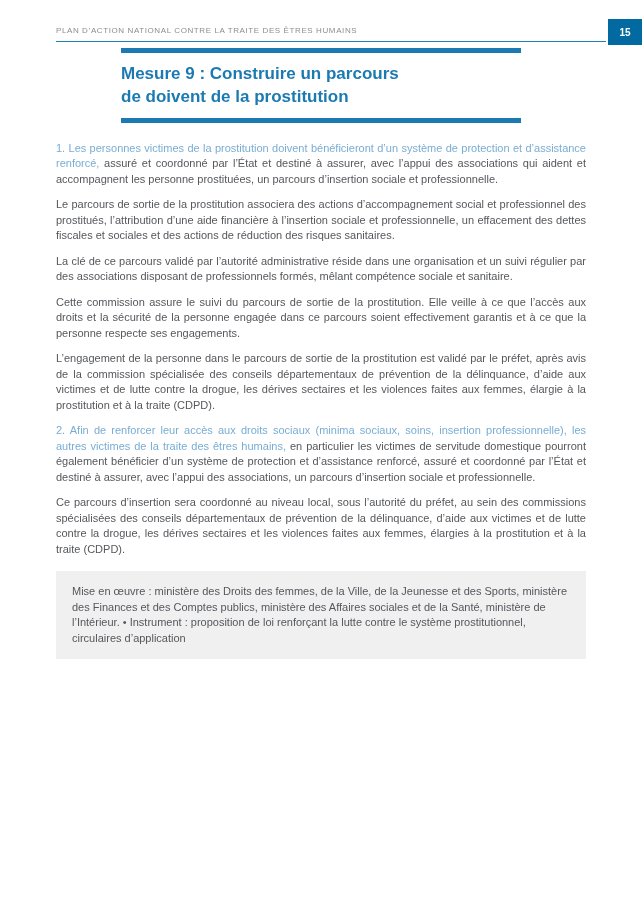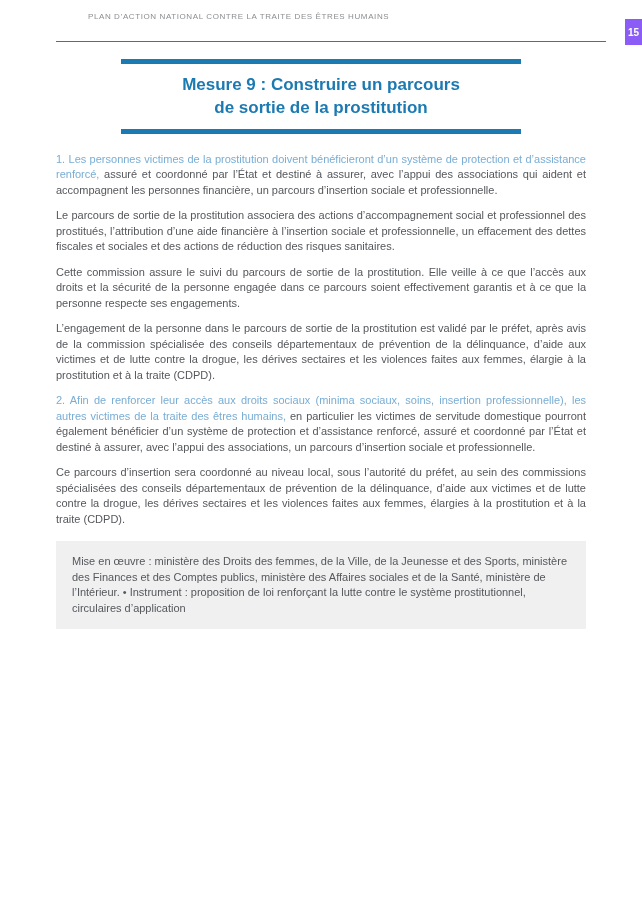--- a/index.html
+++ b/index.html
@@ -9,54 +9,53 @@
     position:relative;
     width:642px;
     height:897px;
     background:#ffffff;
     margin:0 auto;
     overflow:hidden;
   }
   .header-title {
     position:absolute;
     left:56px;
-    top:12px;
+    top:26px;
     font-size:8px;
     letter-spacing:0.6px;
     color:#8b8d90;
     text-transform:uppercase;
-    margin-left:32px;
   }
   .header-rule {
     position:absolute;
     left:56px;
     top:41px;
     width:550px;
     height:1px;
     background:#1c80b2;
   }
   .page-num {
     position:absolute;
     right:0;
     top:19px;
-    width:17px;
+    width:34px;
     height:26px;
-    background:#8b5cf6;
+    background:#0369a1;
     color:#ffffff;
     font-size:10px;
     font-weight:bold;
     display:flex;
     align-items:center;
     justify-content:center;
   }
   .title-block {
     width:400px;
-    margin:0 auto;
-    padding-top:59px;
-    text-align:center;
+    margin:8px auto;
+    padding-top:40px;
+    text-align:left;
   }
   .bar {
     height:5px;
     background:#1c7ab2;
   }
   .measure-title {
     color:#1c7ab2;
     font-size:17px;
     font-weight:bold;
     line-height:1.35;
@@ -89,31 +88,34 @@
 <div class="page">
 
   <div class="header-title">PLAN D’ACTION NATIONAL CONTRE LA TRAITE DES ÊTRES HUMAINS</div>
   <div class="header-rule"></div>
   <div class="page-num">15</div>
 
   <div class="title-block">
     <div class="bar"></div>
     <div class="measure-title">
       <div>Mesure 9 : Construire un parcours</div>
-      <div>de sortie de la prostitution</div>
+      <div>de doivent de la prostitution</div>
     </div>
     <div class="bar"></div>
   </div>
 
   <div class="content">
     <div class="para">
-      <span class="lead">1. Les personnes victimes de la prostitution doivent bénéficieront d’un système de protection et d’assistance renforcé,</span><span> assuré et coordonné par l’État et destiné à assurer, avec l’appui des associations qui aident et accompagnent les personnes financière, un parcours d’insertion sociale et professionnelle.</span>
+      <span class="lead">1. Les personnes victimes de la prostitution doivent bénéficieront d’un système de protection et d’assistance renforcé,</span><span> assuré et coordonné par l’État et destiné à assurer, avec l’appui des associations qui aident et accompagnent les personne prostituées, un parcours d’insertion sociale et professionnelle.</span>
     </div>
     <div class="para">
       <span>Le parcours de sortie de la prostitution associera des actions d’accompagnement social et professionnel des prostitués, l’attribution d’une aide financière à l’insertion sociale et professionnelle, un effacement des dettes fiscales et sociales et des actions de réduction des risques sanitaires.</span>
+    </div>
+    <div class="para">
+      <span>La clé de ce parcours validé par l’autorité administrative réside dans une organisation et un suivi régulier par des associations disposant de professionnels formés, mêlant compétence sociale et sanitaire.</span>
     </div>
     <div class="para">
       <span>Cette commission assure le suivi du parcours de sortie de la prostitution. Elle veille à ce que l’accès aux droits et la sécurité de la personne engagée dans ce parcours soient effectivement garantis et à ce que la personne respecte ses engagements.</span>
     </div>
     <div class="para">
       <span>L’engagement de la personne dans le parcours de sortie de la prostitution est validé par le préfet, après avis de la commission spécialisée des conseils départementaux de prévention de la délinquance, d’aide aux victimes et de lutte contre la drogue, les dérives sectaires et les violences faites aux femmes, élargie à la prostitution et à la traite (CDPD).</span>
     </div>
     <div class="para">
       <span class="lead">2. Afin de renforcer leur accès aux droits sociaux (minima sociaux, soins, insertion professionnelle), les autres victimes de la traite des êtres humains,</span><span> en particulier les victimes de servitude domestique pourront également bénéficier d’un système de protection et d’assistance renforcé, assuré et coordonné par l’État et destiné à assurer, avec l’appui des associations, un parcours d’insertion sociale et professionnelle.</span>
     </div>

